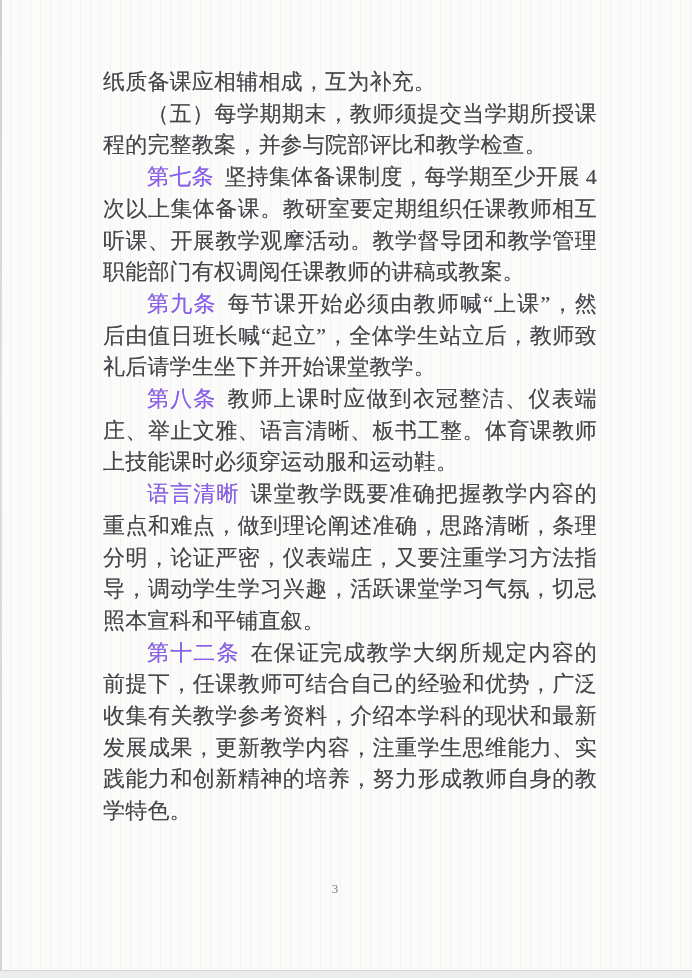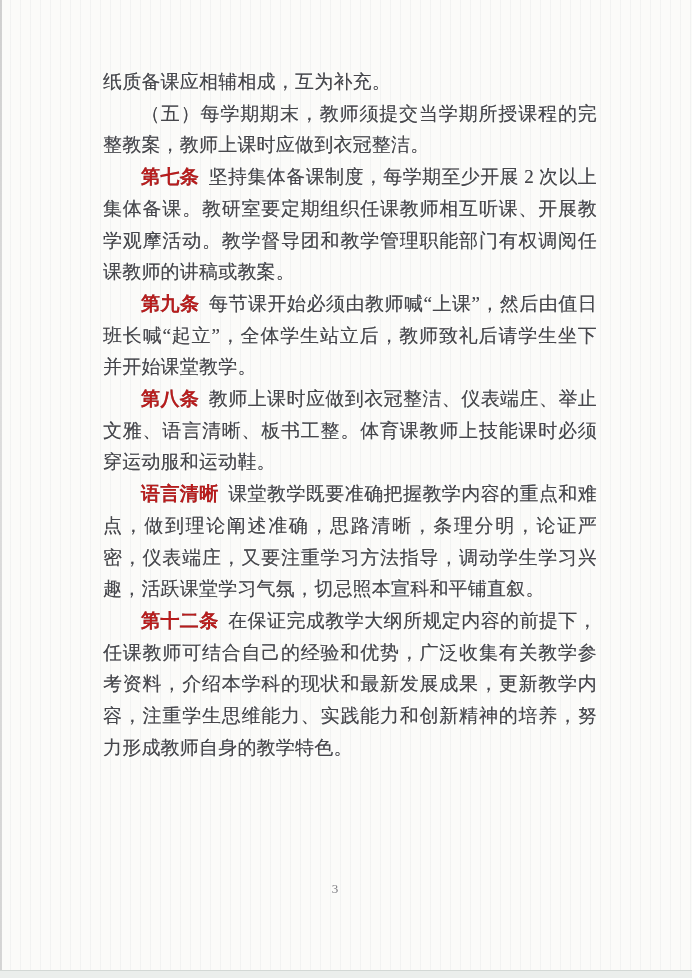--- a/index.html
+++ b/index.html
@@ -34,33 +34,33 @@
     left: 0; bottom: 0;
     width: 100%; height: 7px;
     background: #ebeeec;
     border-top: 1px solid #d3d8d5;
   }
   .textblock {
     position: absolute;
     left: 103px;
     top: 66px;
     width: 494px;
-    font-size: 19px;
+    font-size: 22px;
     line-height: 31.7px;
     color: #46474c;
     text-align: justify;
     text-justify: inter-ideograph;
     letter-spacing: 0.2px;
     text-shadow: 0 0 0.5px rgba(70, 70, 78, 0.55);
   }
   .textblock p { margin: 0; }
   .textblock p.indent { text-indent: 2em; }
   .head {
-    font-weight: bold;
-    color: #b91c1c;
+    font-weight: normal;
+    color: #8b5cf6;
     margin-right: 0.5em;
   }
   .page-number {
     position: absolute;
     left: 0;
     right: 22px;
     top: 881px;
     text-align: center;
     font-size: 13px;
     color: #7b7b80;
@@ -69,23 +69,23 @@
 </head>
 <body>
 
 <div class="page">
   <div class="stripes"></div>
   <div class="left-edge"></div>
 
   <div class="textblock">
     <p><span>纸质备课应相辅相成，互为补充。</span></p>
 
-    <p class="indent"><span>（五）每学期期末，教师须提交当学期所授课程的完整教案，教师上课时应做到衣冠整洁。</span></p>
+    <p class="indent"><span>（五）每学期期末，教师须提交当学期所授课程的完整教案，并参与院部评比和教学检查。</span></p>
 
-    <p class="indent"><b class="head">第七条</b><span>坚持集体备课制度，每学期至少开展 2 次以上集体备课。教研室要定期组织任课教师相互听课、开展教学观摩活动。教学督导团和教学管理职能部门有权调阅任课教师的讲稿或教案。</span></p>
+    <p class="indent"><b class="head">第七条</b><span>坚持集体备课制度，每学期至少开展 4 次以上集体备课。教研室要定期组织任课教师相互听课、开展教学观摩活动。教学督导团和教学管理职能部门有权调阅任课教师的讲稿或教案。</span></p>
 
     <p class="indent"><b class="head">第九条</b><span>每节课开始必须由教师喊“上课”，然后由值日班长喊“起立”，全体学生站立后，教师致礼后请学生坐下并开始课堂教学。</span></p>
 
     <p class="indent"><b class="head">第八条</b><span>教师上课时应做到衣冠整洁、仪表端庄、举止文雅、语言清晰、板书工整。体育课教师上技能课时必须穿运动服和运动鞋。</span></p>
 
 
     <p class="indent"><b class="head">语言清晰</b><span>课堂教学既要准确把握教学内容的重点和难点，做到理论阐述准确，思路清晰，条理分明，论证严密，仪表端庄，又要注重学习方法指导，调动学生学习兴趣，活跃课堂学习气氛，切忌照本宣科和平铺直叙。</span></p>
 
     <p class="indent"><b class="head">第十二条</b><span>在保证完成教学大纲所规定内容的前提下，任课教师可结合自己的经验和优势，广泛收集有关教学参考资料，介绍本学科的现状和最新发展成果，更新教学内容，注重学生思维能力、实践能力和创新精神的培养，努力形成教师自身的教学特色。</span></p>
   </div>

